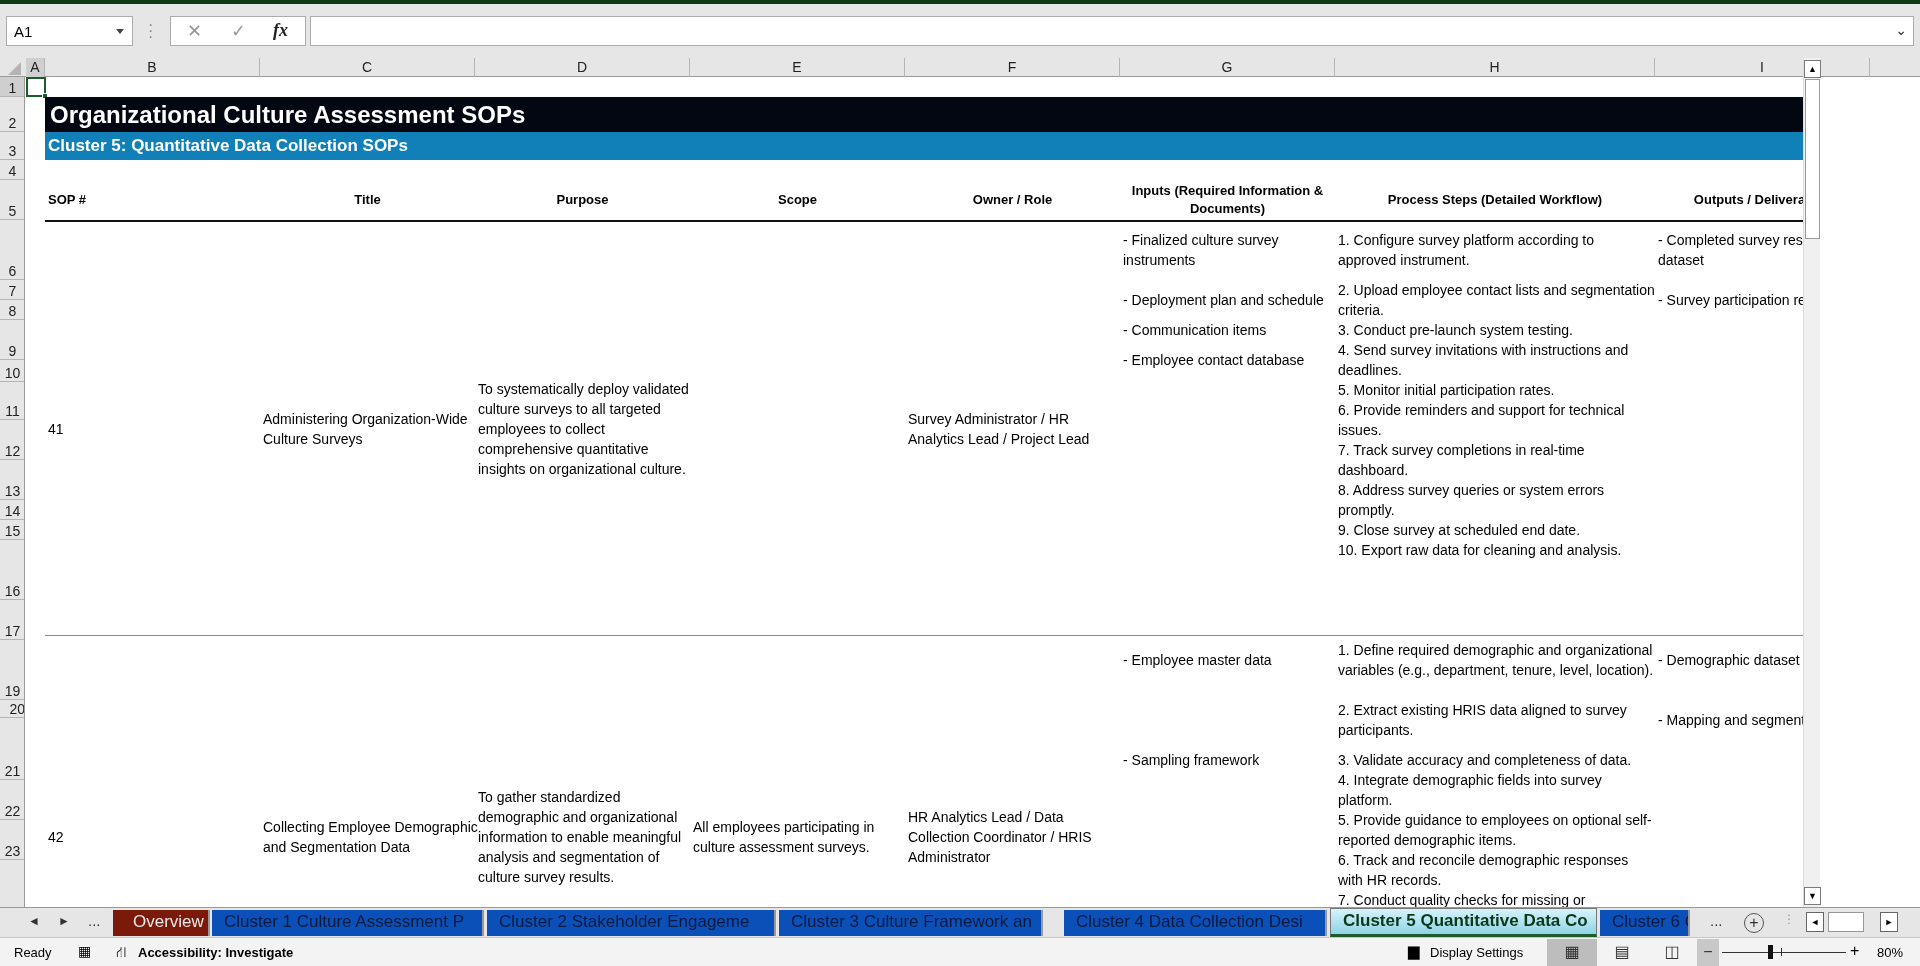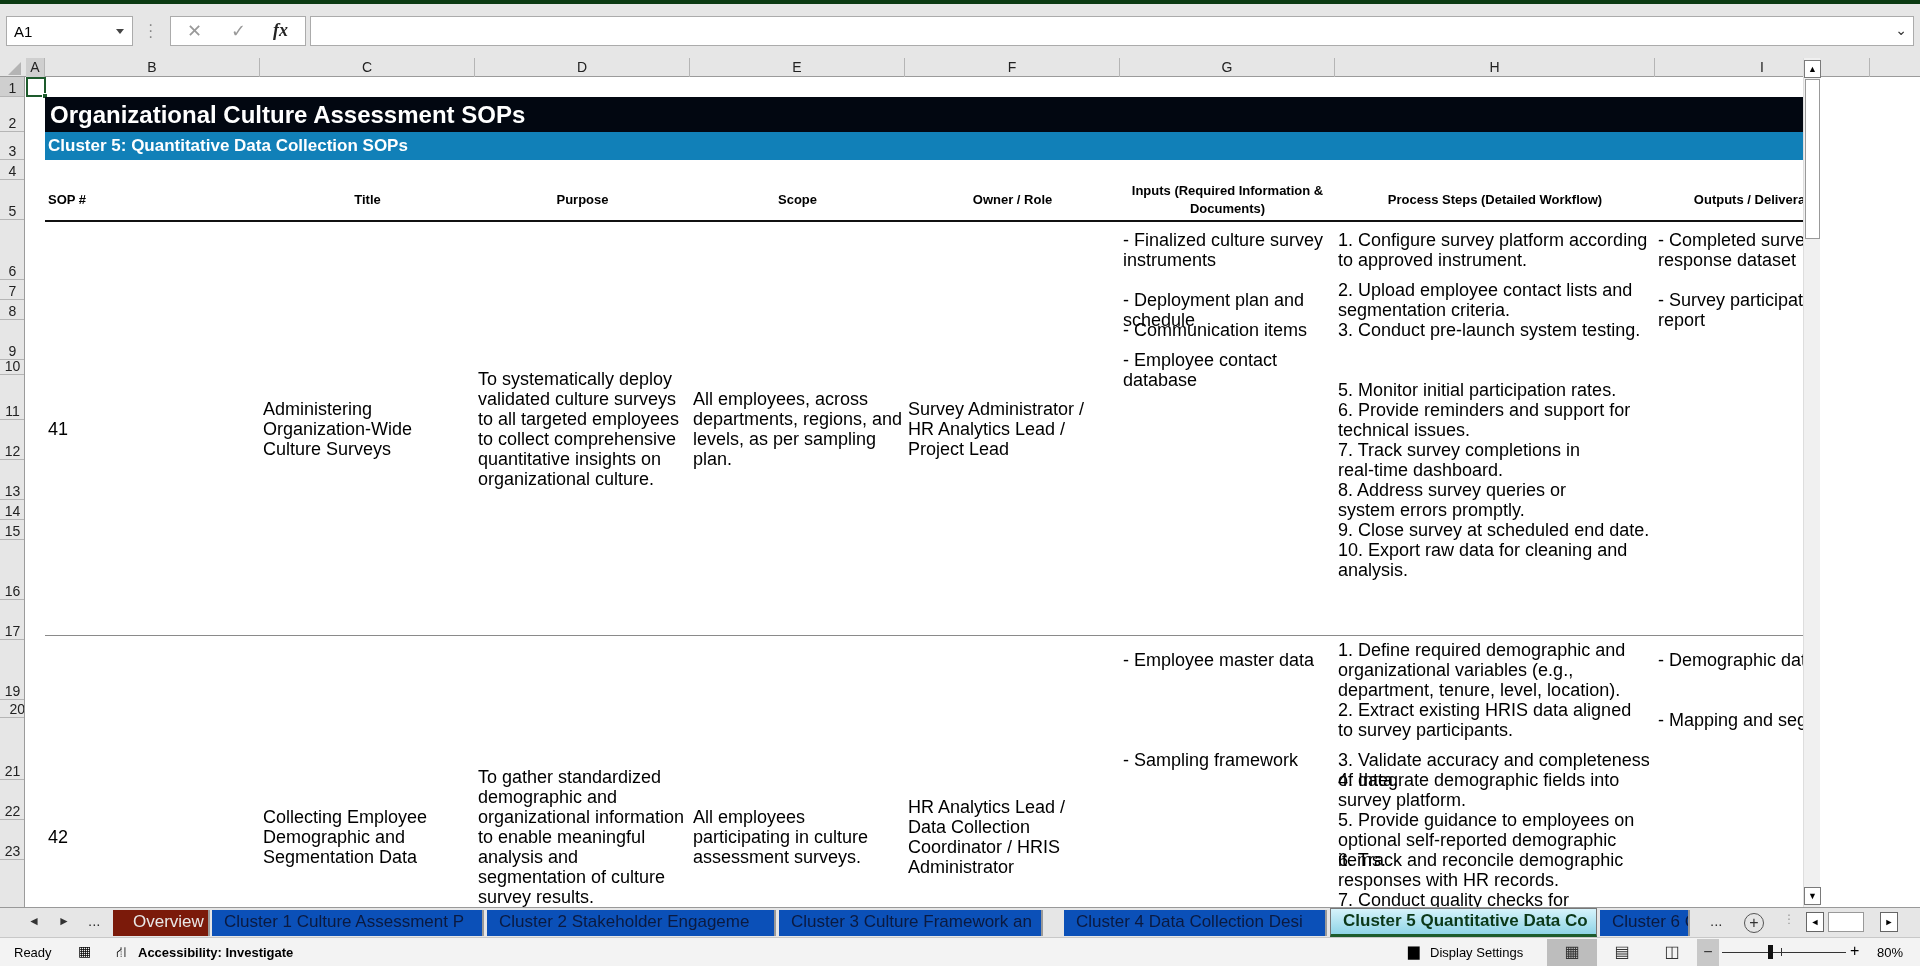--- a/index.html
+++ b/index.html
@@ -18,21 +18,21 @@
 .corner{position:absolute;left:8px;top:62px;width:0;height:0;border-left:13px solid transparent;border-bottom:13px solid #b4b4b4}
 .rowhdr{position:absolute;left:0;top:77px;width:25px;height:830px;background:#e6e6e6;border-right:1px solid #9b9b9b;overflow:hidden}
 .rowhdr .r{position:absolute;left:0;width:25px;border-bottom:1px solid #b5b5b5;font-size:14px;text-align:center;color:#222}
 .grid{position:absolute;left:26px;top:77px;width:1777px;height:830px;overflow:hidden;background:#fff}
 .sel{position:absolute;left:0;top:0;width:20px;height:20px;border:2px solid #1d5b2c}
 .sel .h{position:absolute;right:-4px;bottom:-4px;width:6px;height:6px;background:#1d5b2c;border:1px solid #fff}
 .title{position:absolute;left:19px;top:20px;width:1758px;height:35px;background:#020711;color:#fff;font-weight:bold;font-size:24px;padding:4px 0 0 5px}
 .subtitle{position:absolute;left:19px;top:55px;width:1758px;height:28px;background:#1180b8;color:#fff;font-weight:bold;font-size:17px;padding:4px 0 0 3px}
 .hdrcell{position:absolute;top:103px;height:40px;font-weight:bold;font-size:13px;display:flex;align-items:center;justify-content:center;text-align:center;line-height:18px}
 .hdrline{position:absolute;left:19px;top:143px;width:1758px;height:2px;background:#111}
-.cell{position:absolute;font-size:18px;line-height:20px}
+.cell{position:absolute;font-size:14px;line-height:20px}
 .vc{display:flex;align-items:center}
 .sepline{position:absolute;left:19px;width:1758px;height:1px;background:#8a8a8a}
 .vscroll{position:absolute;left:1803px;top:58px;width:17px;height:849px;background:#f0f0f0;border-left:1px solid #ddd}
 .vscroll .up,.vscroll .dn{position:absolute;left:0;width:17px;height:18px;border:1px solid #7a7a7a;background:#fff;font-size:9px;text-align:center;line-height:16px}
 .vscroll .thumb{position:absolute;left:1px;top:21px;width:15px;height:160px;background:#fff;border:1px solid #999}
 .tabbar{position:absolute;left:0;top:907px;width:1920px;height:30px;background:#e6e6e6;border-top:1px solid #999}
 .navbtn{position:absolute;top:6px;font-size:12px;color:#333}
 .tab{position:absolute;top:2px;height:26px;background:#0b50b8;color:#0b1a40;font-size:17px;white-space:nowrap;overflow:hidden;padding:2px 0 0 12px;border-right:2px solid #999}
 .tab.ov{background:#7b1a0a;color:#e8e8e8;padding-left:20px}
 .tab.act{background:linear-gradient(#d6f3fb,#8fd4e6);color:#0b3818;font-weight:bold;border:1px solid #777;border-bottom:3px solid #1d5b2c;top:0;height:29px}
@@ -76,21 +76,21 @@
 <div class="rowhdr" id="rowhdr">
     <div class="r" style="top: 0px; height: 20px; line-height: 22px; background: rgb(207, 207, 207);">1</div>
     <div class="r" style="top: 20px; height: 35px; line-height: 52px;">2</div>
     <div class="r" style="top: 55px; height: 28px; line-height: 38px;">3</div>
     <div class="r" style="top: 83px; height: 20px; line-height: 22px;">4</div>
     <div class="r" style="top: 103px; height: 40px; line-height: 62px;">5</div>
     <div class="r" style="top: 143px; height: 60px; line-height: 102px;">6</div>
     <div class="r" style="top: 203px; height: 20px; line-height: 22px;">7</div>
     <div class="r" style="top: 223px; height: 20px; line-height: 22px;">8</div>
     <div class="r" style="top: 243px; height: 40px; line-height: 62px;">9</div>
-    <div class="r" style="top: 278px; height: 20px; line-height: 22px;">10</div>
+    <div class="r" style="top: 285px; height: 20px; line-height: 22px;">10</div>
     <div class="r" style="top: 303px; height: 40px; line-height: 62px;">11</div>
     <div class="r" style="top: 343px; height: 40px; line-height: 62px;">12</div>
     <div class="r" style="top: 383px; height: 40px; line-height: 62px;">13</div>
     <div class="r" style="top: 423px; height: 20px; line-height: 22px;">14</div>
     <div class="r" style="top: 443px; height: 20px; line-height: 22px;">15</div>
     <div class="r" style="top: 463px; height: 60px; line-height: 102px;">16</div>
     <div class="r" style="top: 523px; height: 40px; line-height: 62px;">17</div>
     <div class="r" style="top: 563px; height: 20px; line-height: 22px; margin-left: 36px;">18</div>
     <div class="r" style="top: 583px; height: 40px; line-height: 62px;">19</div>
     <div class="r" style="top: 601px; height: 40px; line-height: 62px; text-align: right;">20</div>
@@ -112,29 +112,29 @@
   <div class="hdrcell" style="left:664px;width:215px">Scope</div>
   <div class="hdrcell" style="left:879px;width:215px">Owner / Role</div>
   <div class="hdrcell" style="left:1094px;width:215px;padding:0 10px">Inputs (Required Information &amp; Documents)</div>
   <div class="hdrcell" style="left:1309px;width:320px">Process Steps (Detailed Workflow)</div>
   <div class="hdrcell" style="left:1629px;width:215px">Outputs / Deliverables</div>
   <div class="hdrline"></div>
 
   <div class="cell vc" style="left:22px;top:143px;height:417px;width:200px">41</div>
   <div class="cell vc" style="left:237px;top:143px;height:417px;width:212px">Administering Organization-Wide Culture Surveys</div>
   <div class="cell vc" style="left:452px;top:143px;height:417px;width:212px">To systematically deploy validated culture surveys to all targeted employees to collect comprehensive quantitative insights on organizational culture.</div>
-  <div class="cell vc" style="left:667px;top:143px;height:417px;width:212px">All employees, across departments, regions, and levels, as per sampling plan.</div>
   <div class="cell vc" style="left:882px;top:143px;height:417px;width:200px">Survey Administrator / HR Analytics Lead / Project Lead</div>
   <div class="cell" style="left:1097px;top:153px;width:205px">- Finalized culture survey instruments</div>
   <div class="cell" style="left:1097px;top:213px;width:205px">- Deployment plan and schedule</div>
   <div class="cell" style="left:1097px;top:243px;width:205px">- Communication items</div>
   <div class="cell" style="left:1097px;top:273px;width:205px">- Employee contact database</div>
   <div class="cell" style="left:1312px;top:153px;width:318px">1. Configure survey platform according to approved instrument.</div>
   <div class="cell" style="left:1312px;top:203px;width:318px">2. Upload employee contact lists and segmentation criteria.</div>
   <div class="cell" style="left:1312px;top:243px;width:318px">3. Conduct pre-launch system testing.</div>
+  <div class="cell" style="left:1312px;top:263px;width:300px">4. Send survey invitations with instructions and deadlines.</div>
   <div class="cell" style="left:1312px;top:303px;width:318px">5. Monitor initial participation rates.</div>
   <div class="cell" style="left:1312px;top:323px;width:300px">6. Provide reminders and support for technical issues.</div>
   <div class="cell" style="left:1312px;top:363px;width:280px">7. Track survey completions in real-time dashboard.</div>
   <div class="cell" style="left:1312px;top:403px;width:280px">8. Address survey queries or system errors promptly.</div>
   <div class="cell" style="left:1312px;top:443px;width:318px">9. Close survey at scheduled end date.</div>
   <div class="cell" style="left:1312px;top:463px;width:318px">10. Export raw data for cleaning and analysis.</div>
   <div class="cell" style="left:1632px;top:153px;width:190px">- Completed survey response dataset</div>
   <div class="cell" style="left:1632px;top:213px;width:210px">- Survey participation report</div>
 
   <div class="sepline" style="top:558px"></div>

